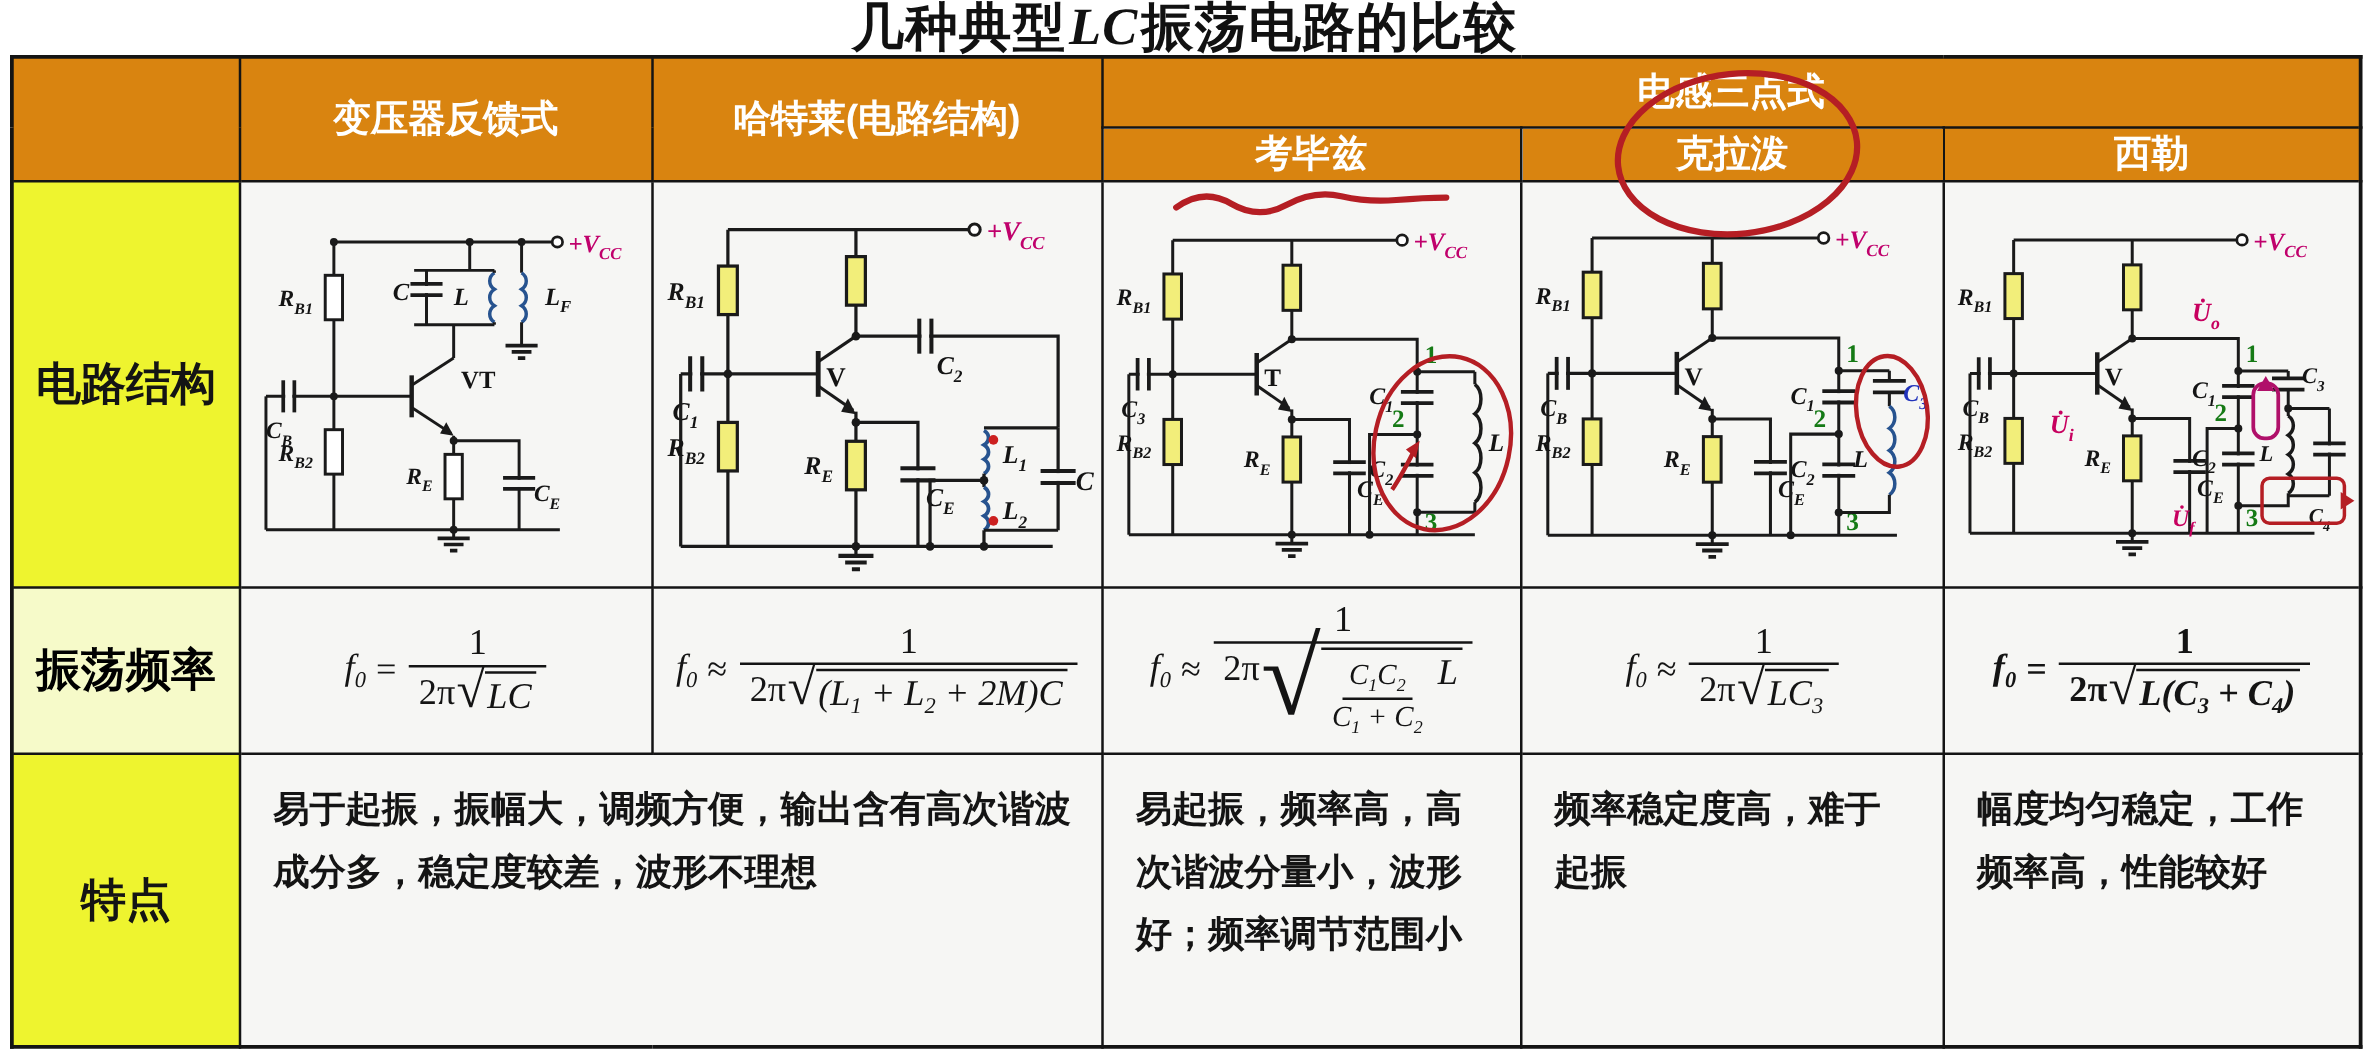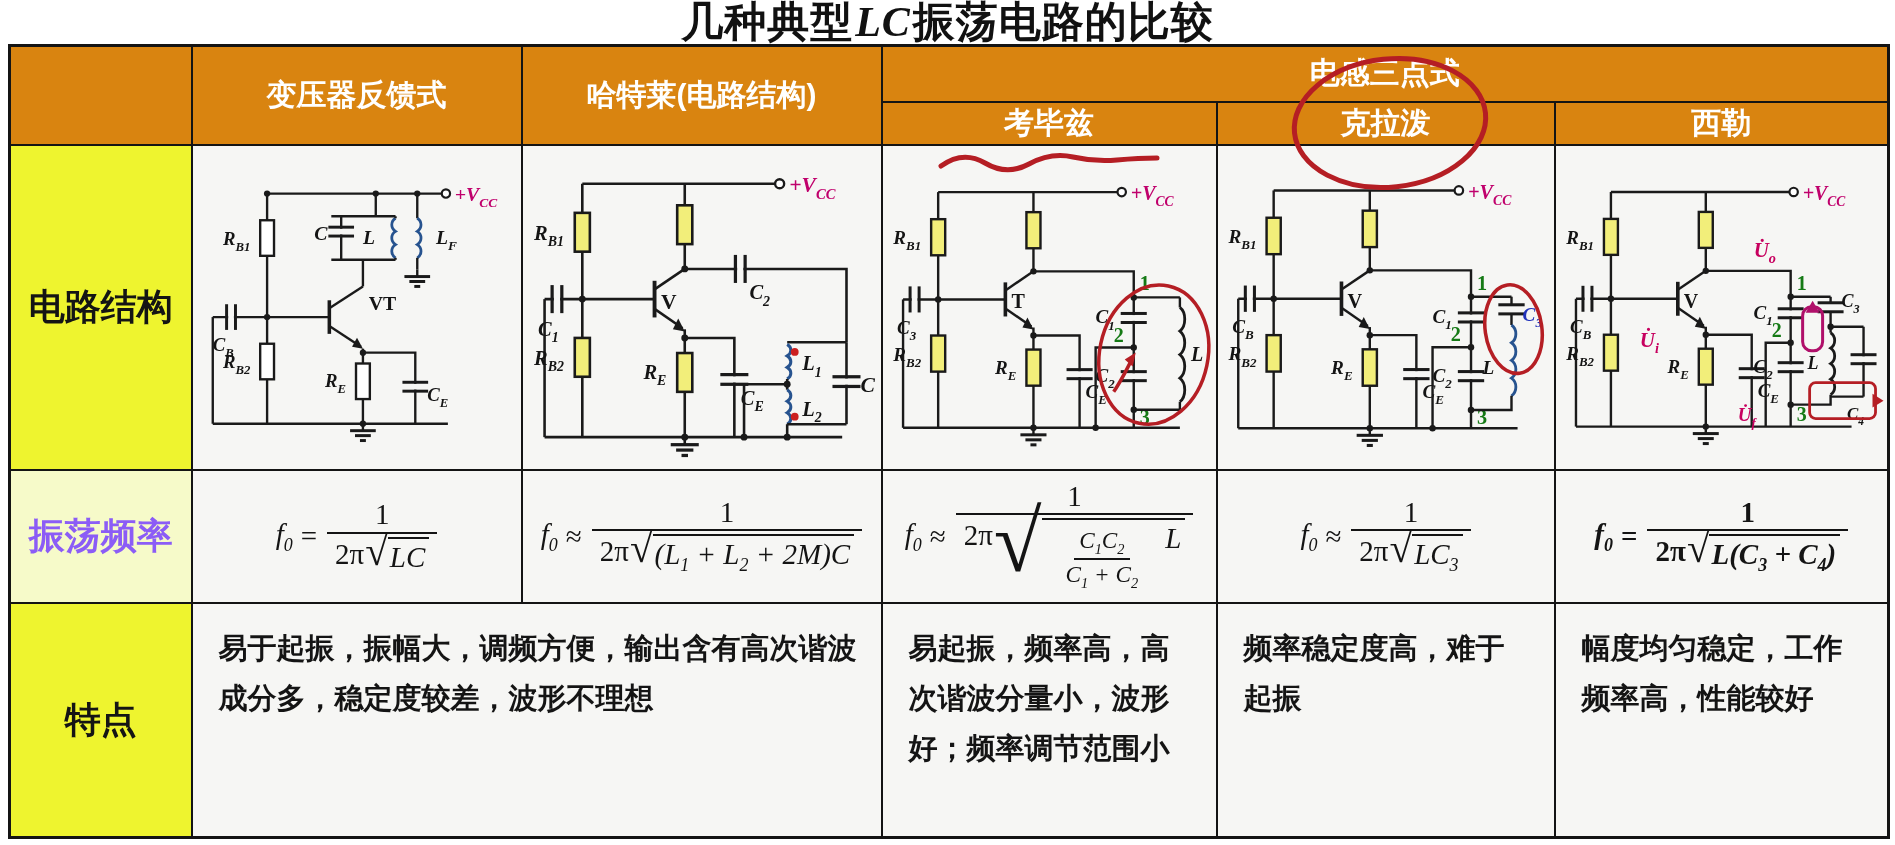--- a/index.html
+++ b/index.html
@@ -5,21 +5,21 @@
   html,body{margin:0;padding:0;background:#ffffff;width:1895px;height:845px;overflow:hidden;
     font-family:"Liberation Sans", sans-serif;}
   .title{width:100%;height:44px;display:flex;align-items:center;justify-content:center;
     font-size:42px;font-weight:bold;color:#111;letter-spacing:1px;}
   .title .lc{font-family:"Liberation Serif",serif;font-style:italic;font-weight:bold;padding:0 2px;}
   table.cmp{border-collapse:collapse;table-layout:fixed;margin-left:8px;width:1879px;
     border:3px solid #141414;}
   td,th{border:2.5px solid #141414;padding:0;vertical-align:middle;}
   .hd{background:#D98410;color:#fff;font-weight:bold;font-size:30px;text-align:center;}
   .lab{background:#EEF42F;color:#141414;font-weight:bold;font-size:36px;text-align:center;margin-top:38px;}
-  .lab-pale{background:#F6FAC9;color:#8b5cf6;font-weight:bold;font-size:36px;text-align:center;}
+  .lab-pale{background:#F6FAC9;color:#000000;font-weight:bold;font-size:36px;text-align:center;}
   .cell{background:#F6F6F4;}
   .circ{line-height:0;}
   .circ svg{display:block;width:100%;height:100%;}
   .feat{font-size:29px;font-weight:bold;color:#141414;line-height:1.72;text-align:left;
     vertical-align:top;padding:20px 24px 0 26px;}
   .pos{position:relative;overflow:visible;}
   .annot{position:absolute;left:0;pointer-events:none;}
   
   .fcell{text-align:center;}
   .fwrap{display:inline-flex;align-items:center;font-family:"Liberation Serif",serif;
@@ -30,21 +30,21 @@
   .frac{display:inline-flex;flex-direction:column;align-items:center;}
   .num{padding:0 8px;line-height:1.15;}
   .den{border-top:2.5px solid #141414;padding:3px 8px 0 8px;display:inline-flex;
     align-items:flex-start;line-height:1.2;}
   .pre{font-style:normal;}
   .sq{display:inline-flex;align-items:flex-start;margin-left:1px;}
   .sq .sign{font-size:1.42em;line-height:0.82;transform:translateY(-0.04em);}
   .sq.tall .sign{font-size:3.0em;line-height:0.62;transform:translateY(-0.03em);}
   .sq .rad{border-top:2.5px solid #141414;padding:1px 4px 0 2px;font-style:italic;}
   .ifrac{display:inline-flex;flex-direction:column;align-items:center;font-size:0.8em;
-    margin:0 17px;font-style:italic;}
+    margin:0 2px;font-style:italic;}
   .ifrac .inum{border-bottom:2.2px solid #141414;padding:0 5px;line-height:1.2;}
   .ifrac .iden{padding:0 5px;line-height:1.25;}
   .after{font-style:italic;margin-left:5px;align-self:flex-end;padding-bottom:4px;}
   sub{font-size:62%;}
 </style>
 </head>
 <body>
 
 <div class="title">
   <span>几种典型</span>

